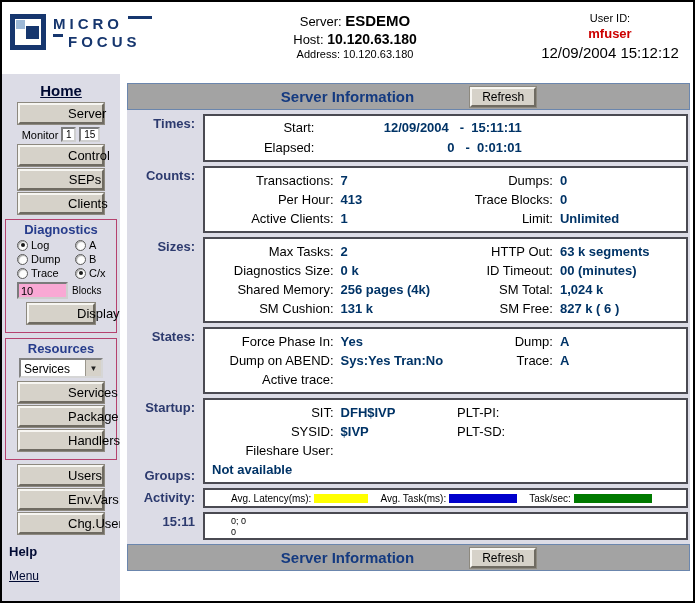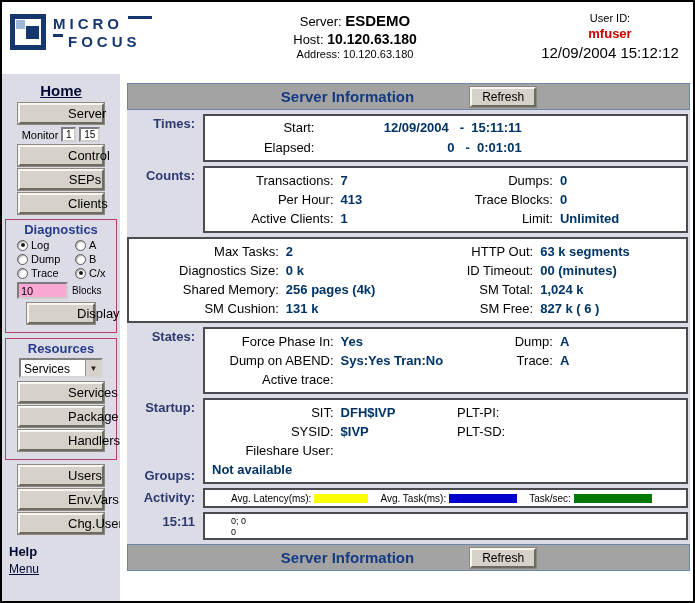--- a/index.html
+++ b/index.html
@@ -67,21 +67,21 @@
   .blocks-row { display:flex; align-items:center; gap:4px; margin:3px 0 4px 9px; }
   .blocks-input { width:51px; height:17px; font-size:11px; background:#f9a8d4; border:2px inset #cfcfcf; padding-left:2px; font-family:"Liberation Sans",sans-serif; }
   .blocks-lbl { font-size:10px; color:#000; }
 
   .select { display:flex; width:84px; height:20px; margin:2px auto 4px auto; background:#fff; border:2px inset #d6d6d6; cursor:pointer; }
   .select-txt { flex:1; font-size:12px; padding:2px 0 0 3px; color:#000; }
   .select-arrow { width:16px; background:#d6d2c9; border-left:1px solid #9a968c; display:flex; align-items:center; justify-content:center; font-size:8px; color:#222; }
 
   .side-links { margin: 10px 0 0 7px; }
   .help-lbl { font-size:13px; font-weight:bold; color:#000a33; }
-  .menu-link { display:inline-block; font-size:12px; color:#000a33; text-decoration:underline; margin-top:3px; cursor:pointer; }
+  .menu-link { display:inline-block; font-size:12px; color:#000a33; text-decoration:underline; margin-top:10px; cursor:pointer; }
 
   
   .main { flex:1; background:#fff; padding: 9px 3px 0 7px; }
   .bar { height:27px; background:#a3a3a3; border:1px solid #6b86ad; display:flex; align-items:center; justify-content:center; gap:56px; }
   .bar-title { font-size:15px; font-weight:bold; color:#143a80; }
   .refresh-btn {
     width:66px; height:20px; background:#d6d2c9; font-family:"Liberation Sans",sans-serif;
     font-size:12px; border:2px solid; border-color:#f7f6f2 #6f6b62 #6f6b62 #f7f6f2;
     box-shadow:0 0 0 1px #8d897f; cursor:pointer;
   }
@@ -256,20 +256,21 @@
             <span class="gl">Trace Blocks:</span>
             <span class="gv">0</span>
             <span class="gl">Active Clients:</span>
             <span class="gv">1</span>
             <span class="gl">Limit:</span>
             <span class="gv">Unlimited</span>
           </div>
         </div>
 
         <div class="row">
+          <div class="rlabel">Sizes:</div>
           <div class="rbox grid4 h-sizes">
             <span class="gl">Max Tasks:</span>
             <span class="gv">2</span>
             <span class="gl">HTTP Out:</span>
             <span class="gv">63 k segments</span>
             <span class="gl">Diagnostics Size:</span>
             <span class="gv">0 k</span>
             <span class="gl">ID Timeout:</span>
             <span class="gv">00 (minutes)</span>
             <span class="gl">Shared Memory:</span>

